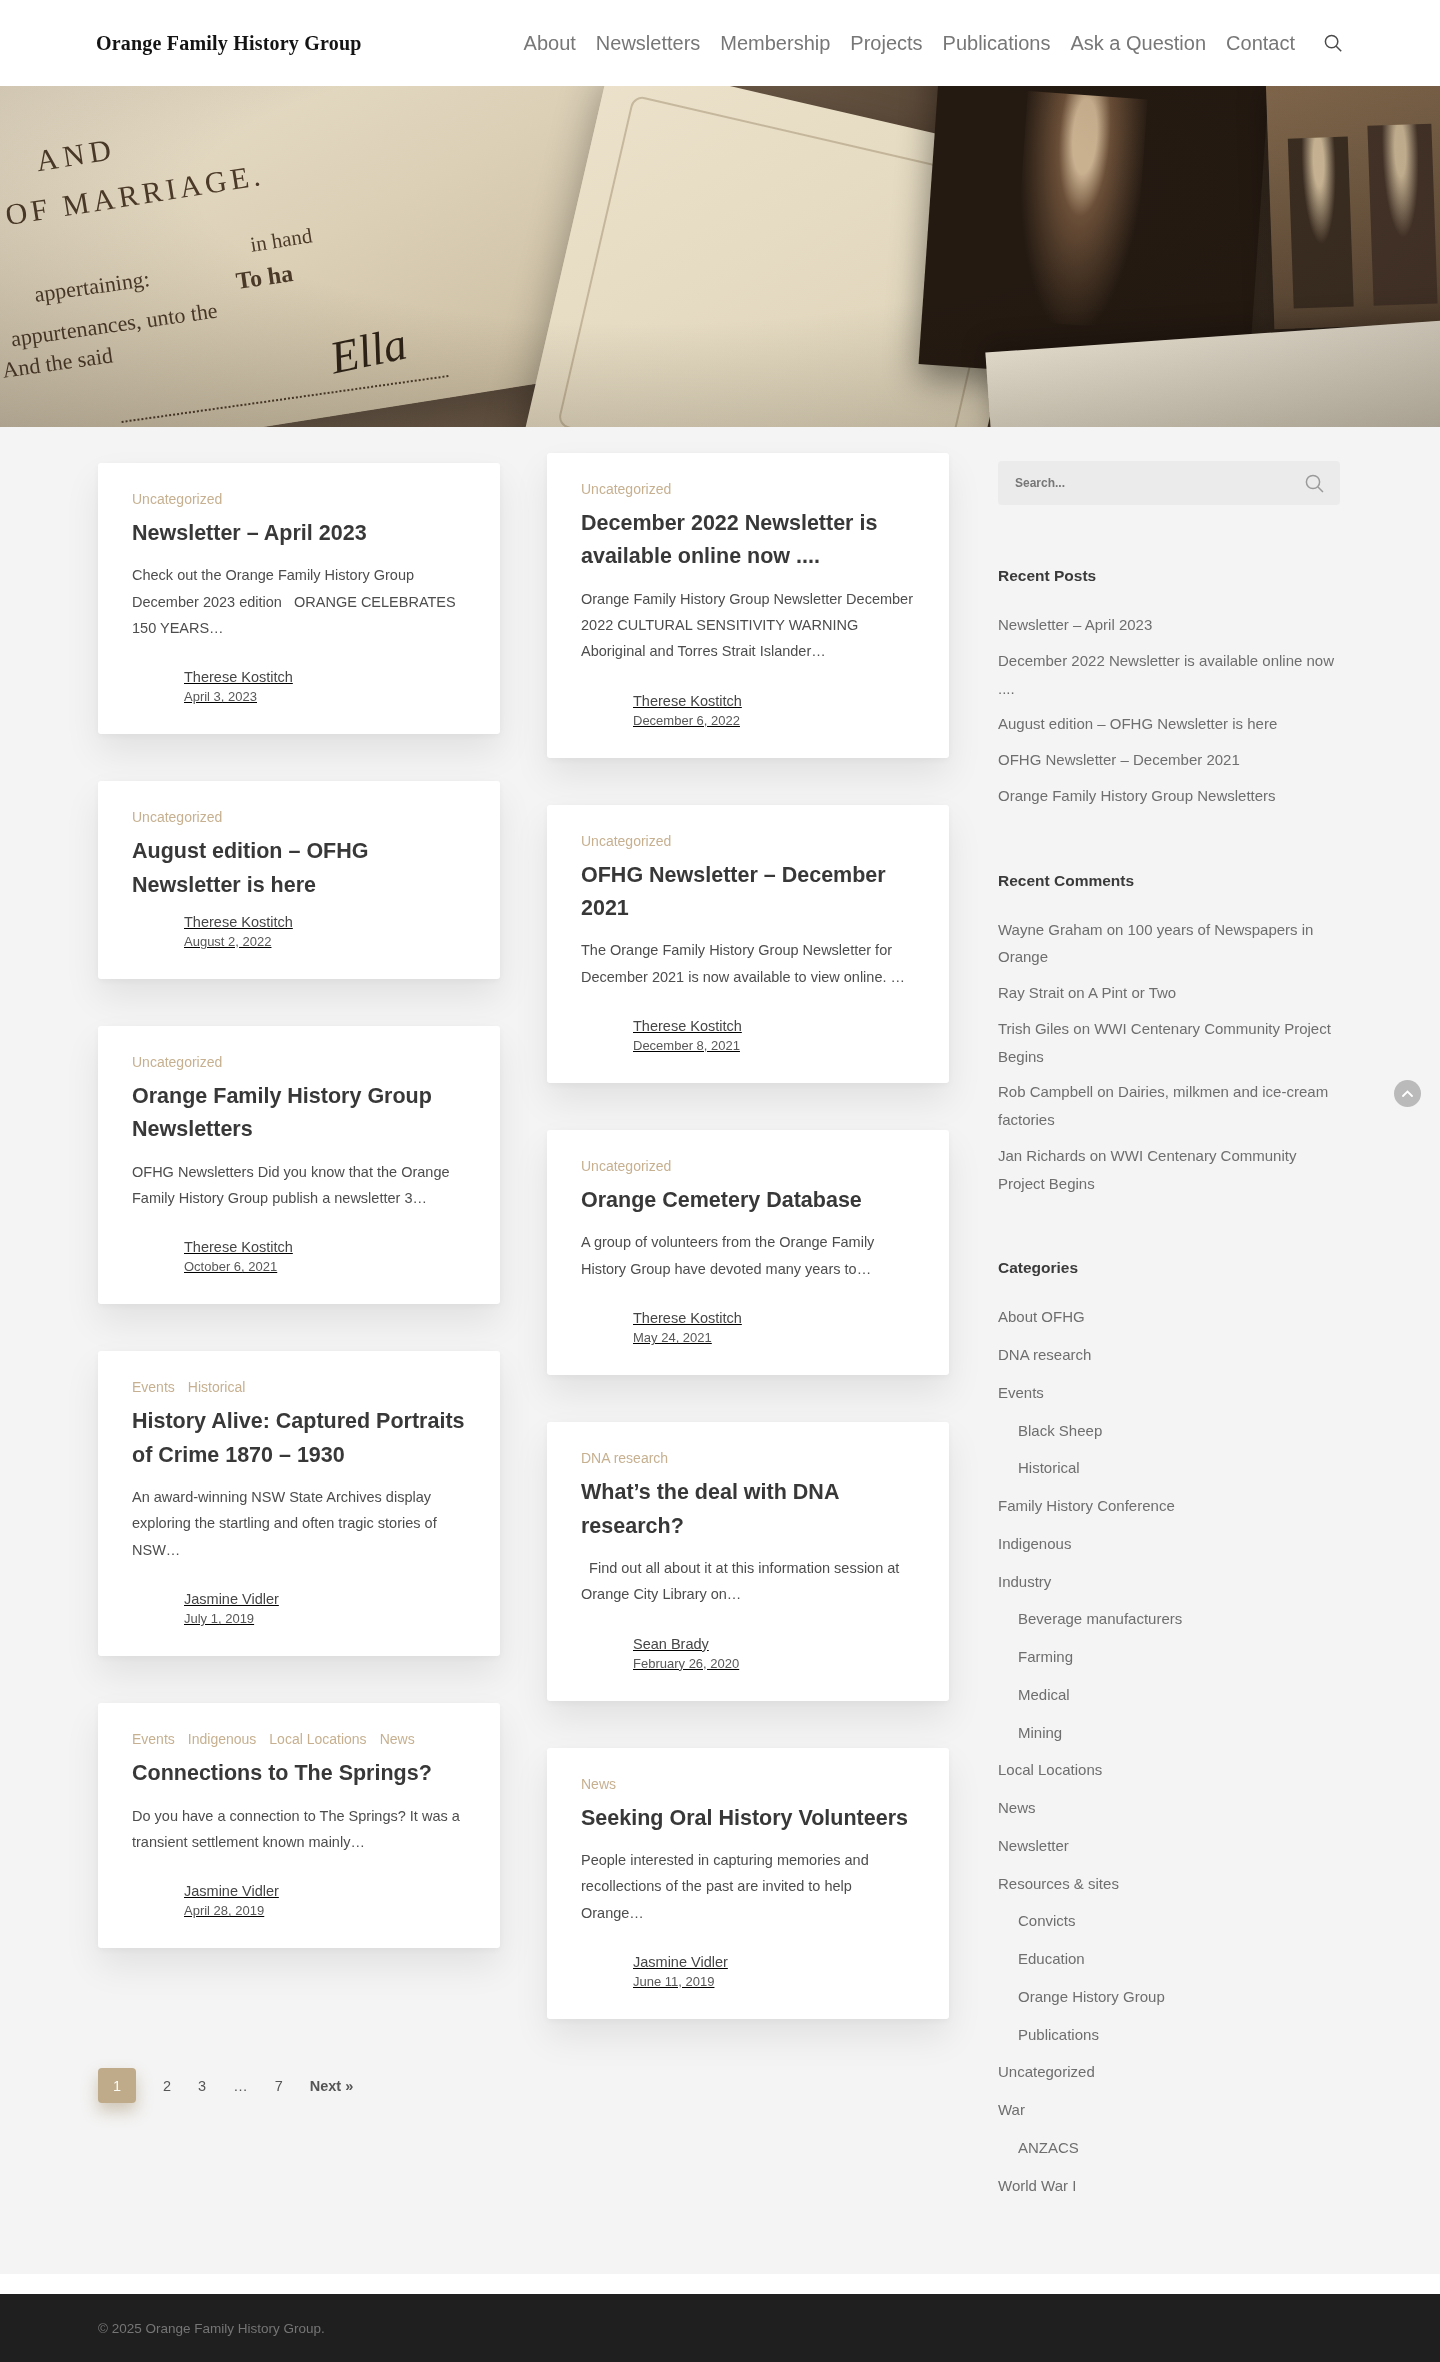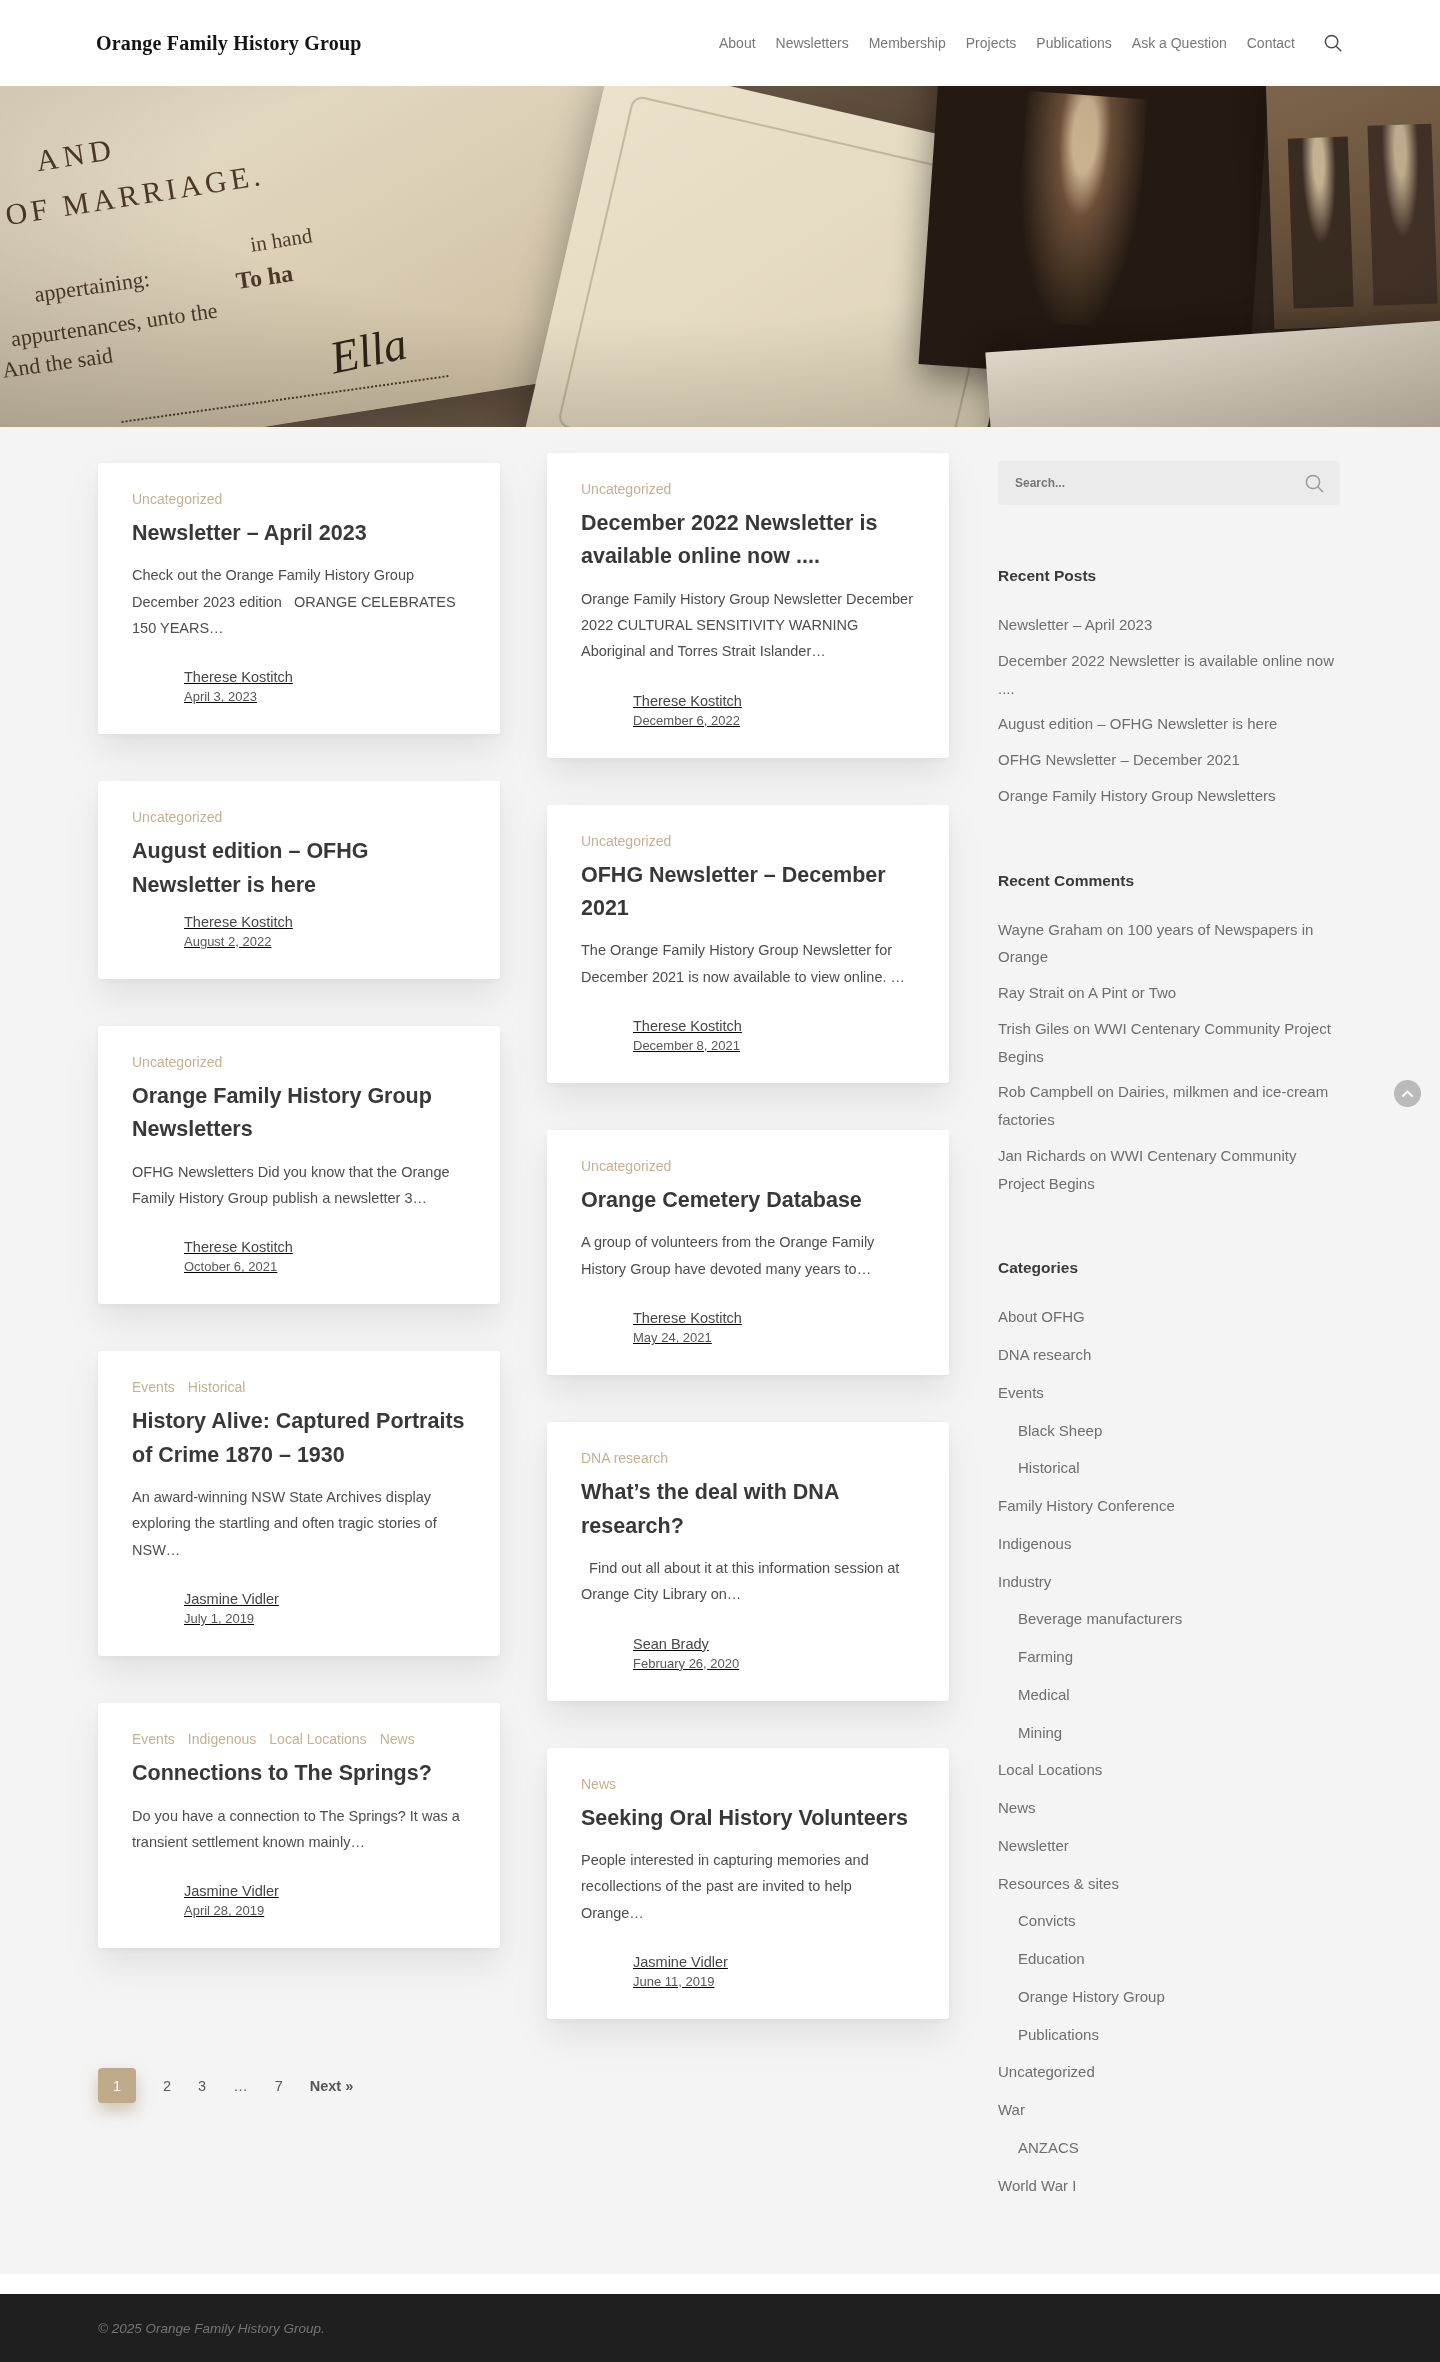--- a/index.html
+++ b/index.html
@@ -8,21 +8,21 @@
   body { position:relative; }
   a { text-decoration:none; }
 
   
   .site-header { height:86px; background:#fff; display:flex; align-items:center;
     justify-content:space-between; padding:0 93px 0 96px; }
   .logo { font-family:"Liberation Serif", serif; font-weight:700; font-size:20px;
     color:#141414; letter-spacing:.2px; cursor:pointer; }
   .header-right { display:flex; align-items:center; }
   .main-nav { display:flex; align-items:center; gap:20px; }
-  .main-nav a { font-size:14px; color:#777; }
+  .main-nav a { font-size:20px; color:#777; }
   .header-search { margin-left:24px; background:none; border:none; cursor:pointer;
     padding:4px; display:flex; align-items:center; }
 
   
   .hero { position:relative; height:341px; overflow:hidden;
     background:linear-gradient(105deg,#9c8b74 0%,#7a6652 38%,#4e3d2e 70%,#33281e 100%); }
   .paper-left { position:absolute; left:-140px; top:-160px; width:780px; height:500px;
     background:linear-gradient(160deg,#f0e7d3,#dcd0b7 62%,#c8bb9f);
     transform:rotate(-9deg); box-shadow:0 24px 60px rgba(0,0,0,.35); }
   .cert-card { position:absolute; left:560px; top:18px; width:450px; height:400px;
@@ -99,21 +99,21 @@
   .widget-list { list-style:none; margin:0; padding:0; }
   .widget-list li { font-size:15px; color:#6e6e6e; line-height:1.85; margin-bottom:8px; }
   .widget-list a { color:#6e6e6e; }
   .widget-list li.child { padding-left:20px; }
   .cats-list li { margin-bottom:10px; }
 
   
   .pre-footer { height:20px; background:#fff; }
   .site-footer { height:68px; background:#1f1f1f; display:flex; align-items:center;
     padding:0 98px; }
-  .site-footer p { margin:0; font-size:13.5px; color:#757575;font-style:italic; }
+  .site-footer p { margin:0; font-size:13.5px; color:#757575; }
 
   
   .scroll-top { position:absolute; top:1080px; right:19px; width:27px; height:27px;
     border-radius:50%; background:rgba(175,175,175,.85); border:none; cursor:pointer;
     display:flex; align-items:center; justify-content:center; }
 </style>
 </head>
 <body>
 
 <header class="site-header">

